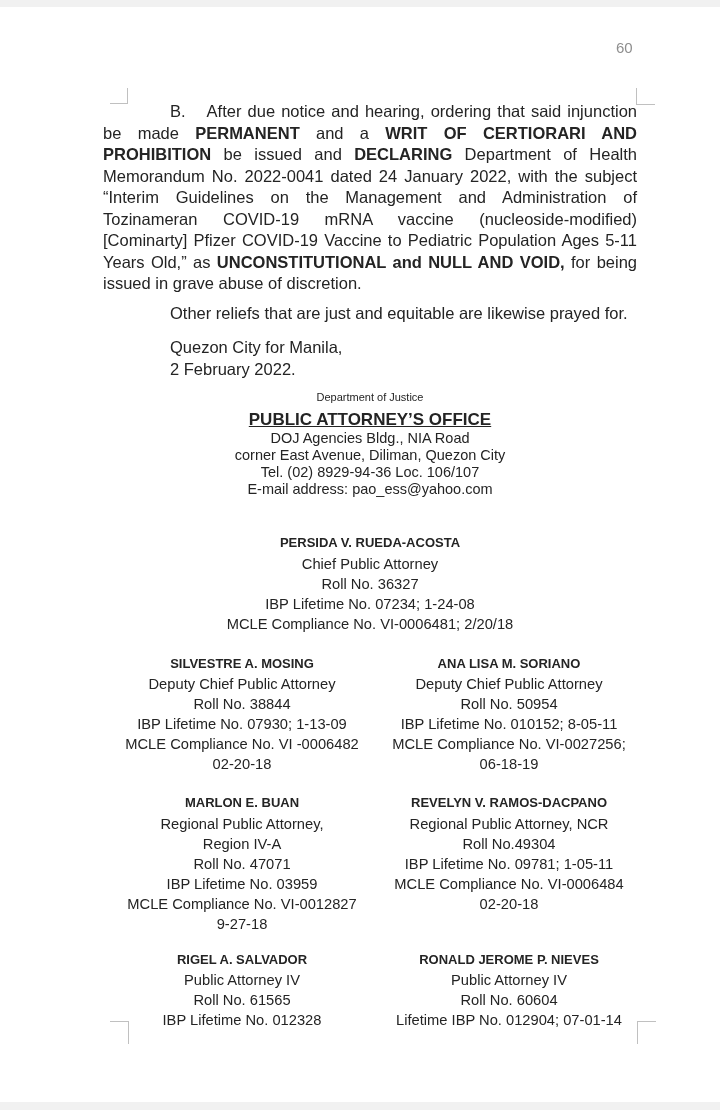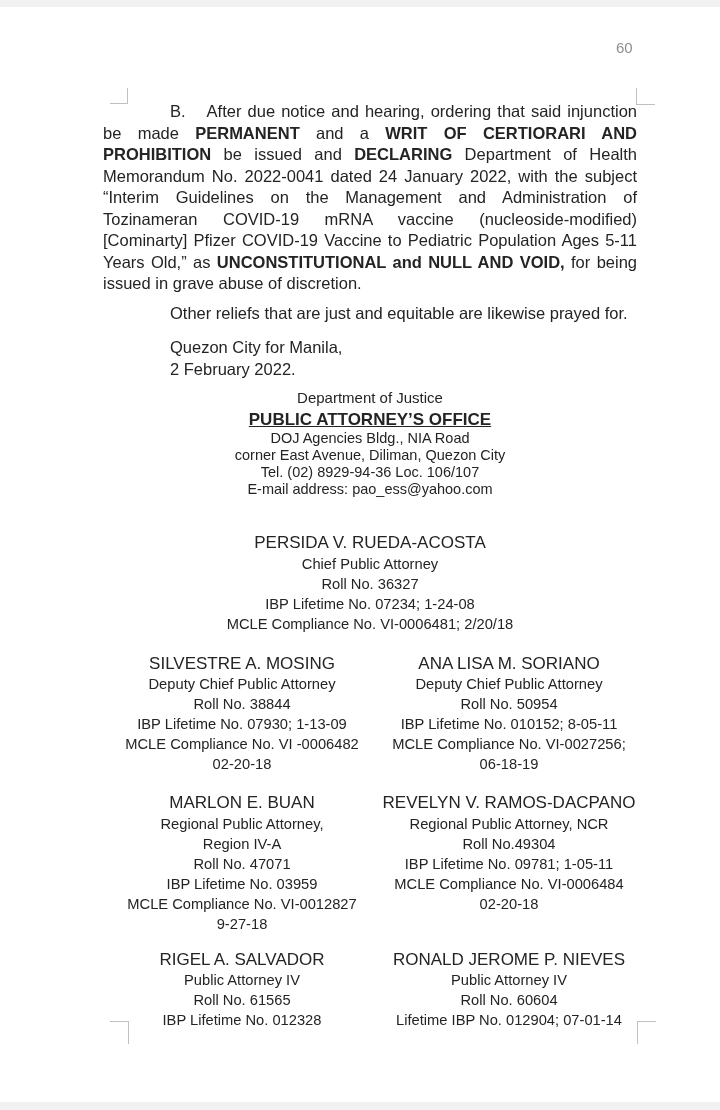--- a/index.html
+++ b/index.html
@@ -34,26 +34,26 @@
     position:absolute;left:103px;top:101px;width:534px;
     font-size:16.5px;line-height:21.5px;
   }
   .para{margin:0;text-align:justify;text-indent:67px;}
   .b{font-weight:700;}
   .tabgap{display:inline-block;width:21px;}
   .reliefs{margin:8px 0 0 0;text-indent:67px;}
   .place-date{margin:13px 0 0 67px;}
 
   .office{margin-top:7px;text-align:center;}
-  .office-dept{font-size:15px;line-height:21.5px;}
+  .office-dept{font-size:11px;line-height:21.5px;}
   .office-name{font-size:17px;line-height:21.5px;font-weight:700;text-decoration:underline;}
   .office-lines{font-size:14.5px;line-height:17px;}
 
   .sig{text-align:center;}
-  .sig-name{font-size:17px;line-height:21.5px;font-weight:400;}
+  .sig-name{font-size:13px;line-height:21.5px;font-weight:700;}
   .sig-lines{font-size:14.7px;line-height:20px;}
   .chief{margin-top:34px;}
   .sigrow{display:flex;}
   .cell-l{width:278px;}
   .cell-r{flex:1;}
   .row1{margin-top:19px;}
   .row2{margin-top:18px;}
   .row3{margin-top:15px;align-items:flex-end;}
 </style>
 </head>

